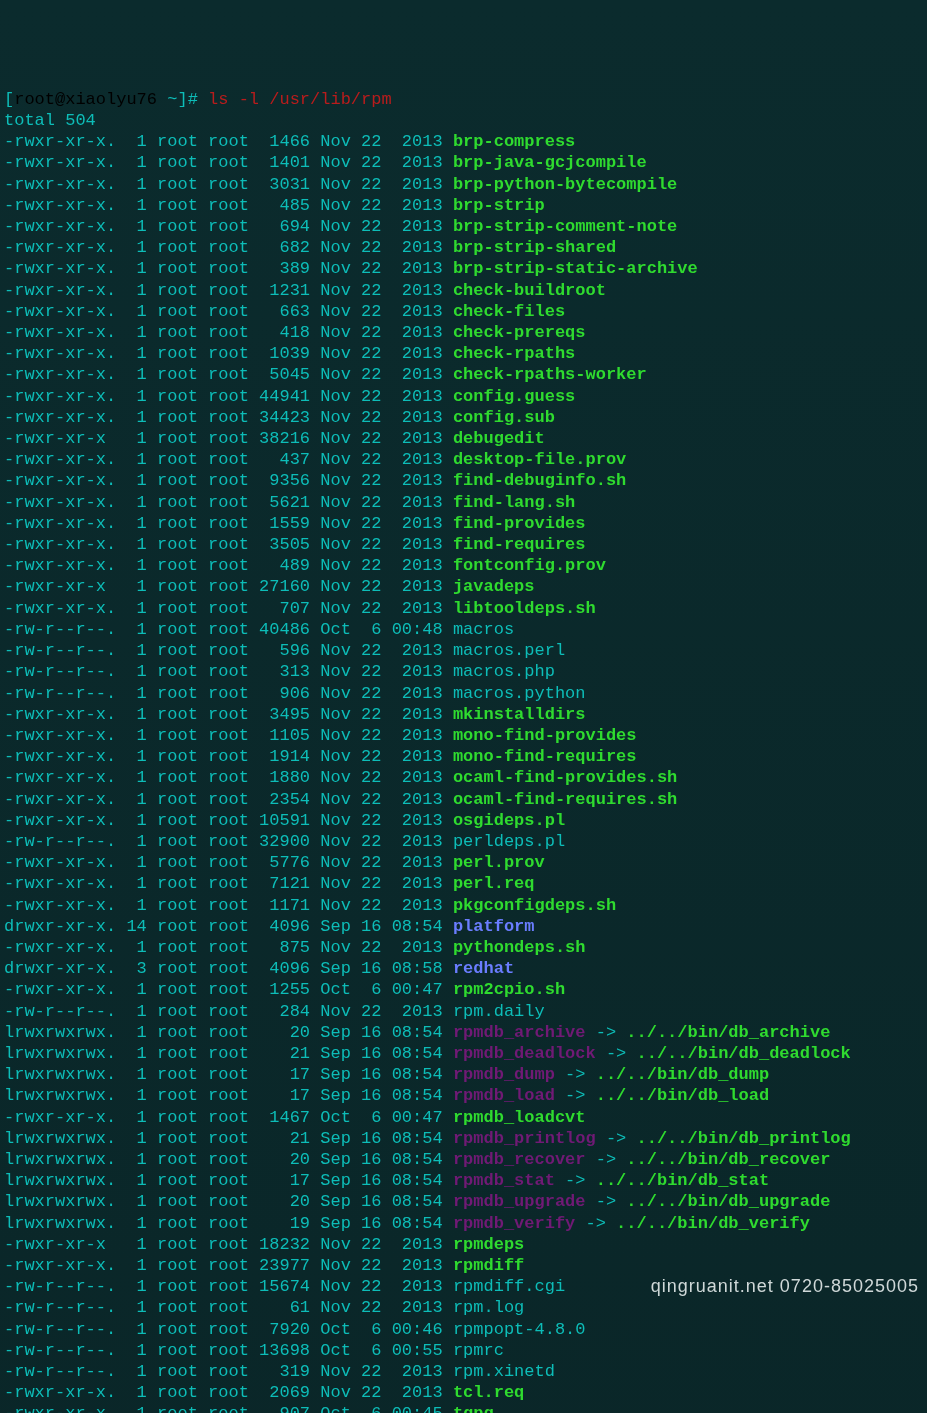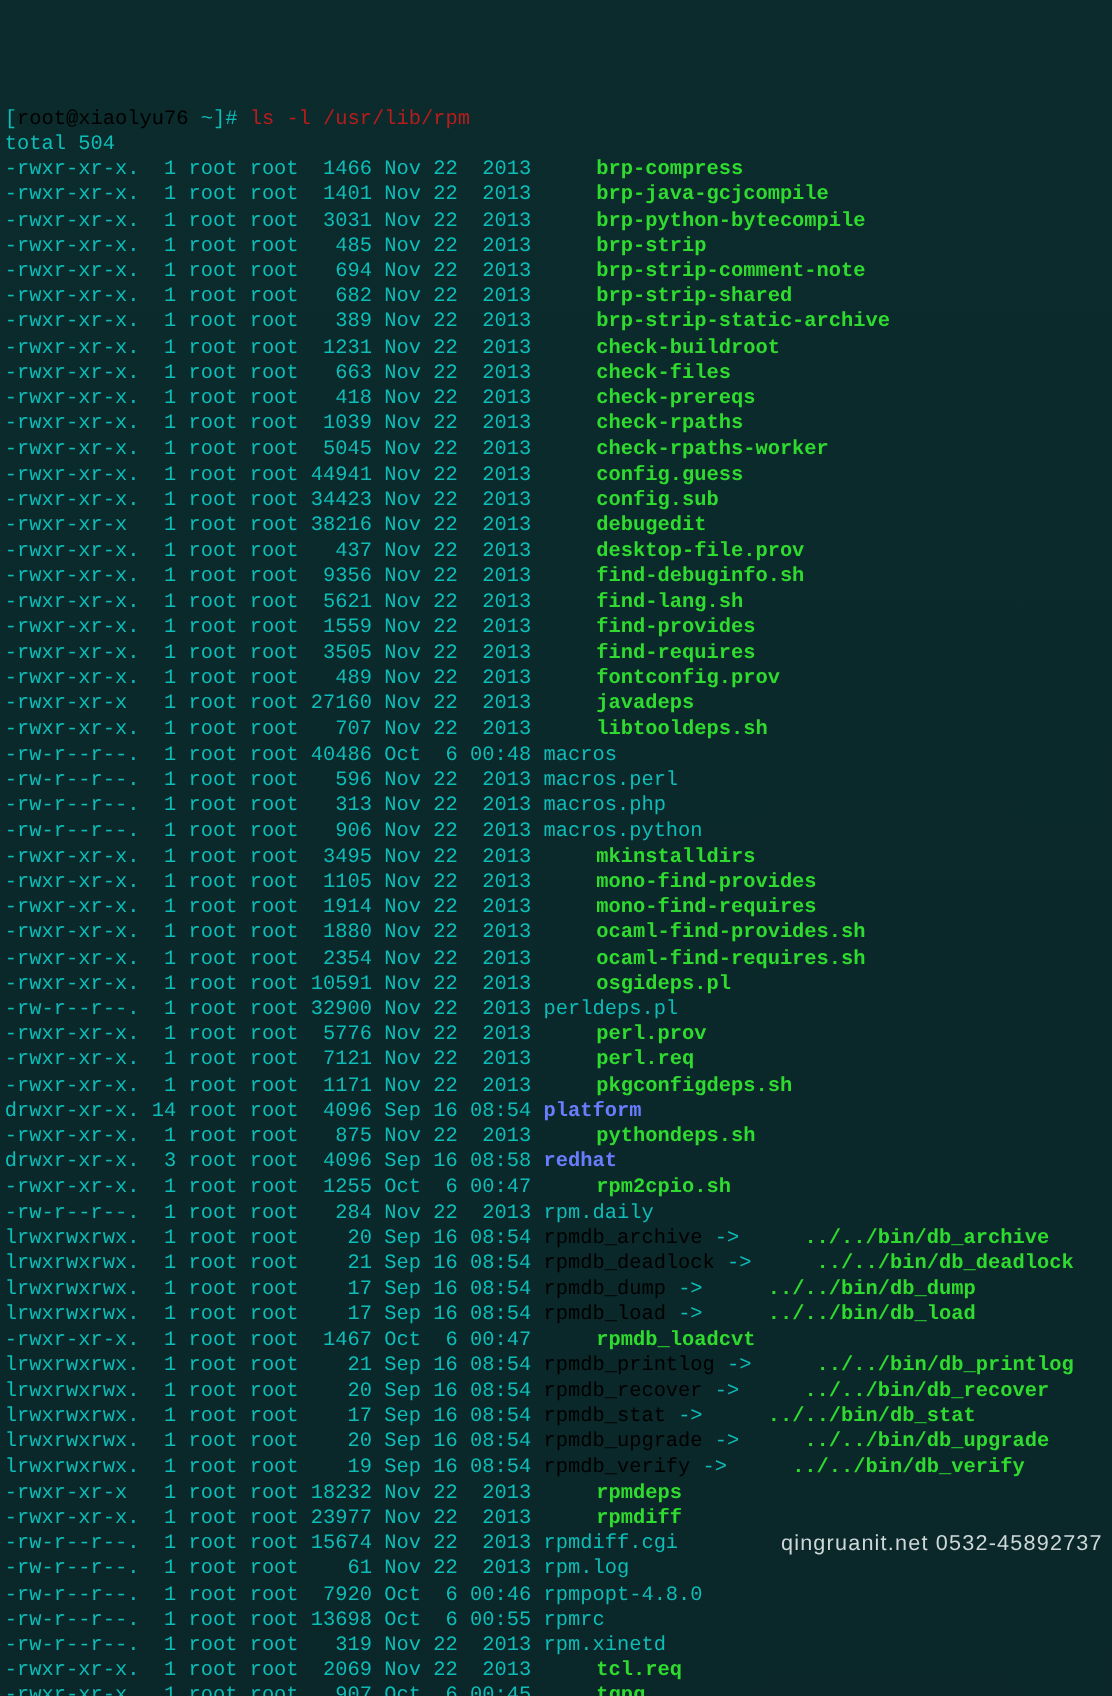--- a/index.html
+++ b/index.html
@@ -16,37 +16,37 @@
       color: #0dbdb8;
       padding: 4px;
       white-space: pre;
       width: 927px;
     }
     .prompt-bracket { color: #0dbdb8; }
     .prompt-user { color: #000000; }
     .prompt-path { color: #0dbdb8; }
     .prompt-cmd { color: #b91c1c; }
     .txt { color: #0dbdb8; }
-    .exec { color: #2fdb2f; font-weight: bold; margin-left: 44px; }
+    .exec { color: #2fdb2f; font-weight: bold; }
     .dir { color: #6a7dff; font-weight: bold; }
-    .link { color: #000000; font-weight: normal; }
+    .link { color: #701a75; font-weight: bold; }
     .arrow { color: #0dbdb8; }
     .line { display: block; }
     .watermark {
       position: absolute;
       right: 8px;
       top: 1276px;
       color: #cfd8d8;
       font-size: 18px;
       font-family: Arial, sans-serif;
       letter-spacing: 1px;
     }
   </style>
 </head>
 <body>
 
 
 
 <div id="terminal"><span class="line"><span class="prompt-bracket">[</span><span class="prompt-user">root@xiaolyu76</span><span class="prompt-bracket"> </span><span class="prompt-path">~</span><span class="prompt-bracket">]# </span><span class="prompt-cmd">ls -l /usr/lib/rpm</span></span><span class="line txt">total 504</span><span class="line"><span class="txt">-rwxr-xr-x.  1 root root  1466 Nov 22  2013 </span><span class="exec">brp-compress</span></span><span class="line"><span class="txt">-rwxr-xr-x.  1 root root  1401 Nov 22  2013 </span><span class="exec">brp-java-gcjcompile</span></span><span class="line"><span class="txt">-rwxr-xr-x.  1 root root  3031 Nov 22  2013 </span><span class="exec">brp-python-bytecompile</span></span><span class="line"><span class="txt">-rwxr-xr-x.  1 root root   485 Nov 22  2013 </span><span class="exec">brp-strip</span></span><span class="line"><span class="txt">-rwxr-xr-x.  1 root root   694 Nov 22  2013 </span><span class="exec">brp-strip-comment-note</span></span><span class="line"><span class="txt">-rwxr-xr-x.  1 root root   682 Nov 22  2013 </span><span class="exec">brp-strip-shared</span></span><span class="line"><span class="txt">-rwxr-xr-x.  1 root root   389 Nov 22  2013 </span><span class="exec">brp-strip-static-archive</span></span><span class="line"><span class="txt">-rwxr-xr-x.  1 root root  1231 Nov 22  2013 </span><span class="exec">check-buildroot</span></span><span class="line"><span class="txt">-rwxr-xr-x.  1 root root   663 Nov 22  2013 </span><span class="exec">check-files</span></span><span class="line"><span class="txt">-rwxr-xr-x.  1 root root   418 Nov 22  2013 </span><span class="exec">check-prereqs</span></span><span class="line"><span class="txt">-rwxr-xr-x.  1 root root  1039 Nov 22  2013 </span><span class="exec">check-rpaths</span></span><span class="line"><span class="txt">-rwxr-xr-x.  1 root root  5045 Nov 22  2013 </span><span class="exec">check-rpaths-worker</span></span><span class="line"><span class="txt">-rwxr-xr-x.  1 root root 44941 Nov 22  2013 </span><span class="exec">config.guess</span></span><span class="line"><span class="txt">-rwxr-xr-x.  1 root root 34423 Nov 22  2013 </span><span class="exec">config.sub</span></span><span class="line"><span class="txt">-rwxr-xr-x   1 root root 38216 Nov 22  2013 </span><span class="exec">debugedit</span></span><span class="line"><span class="txt">-rwxr-xr-x.  1 root root   437 Nov 22  2013 </span><span class="exec">desktop-file.prov</span></span><span class="line"><span class="txt">-rwxr-xr-x.  1 root root  9356 Nov 22  2013 </span><span class="exec">find-debuginfo.sh</span></span><span class="line"><span class="txt">-rwxr-xr-x.  1 root root  5621 Nov 22  2013 </span><span class="exec">find-lang.sh</span></span><span class="line"><span class="txt">-rwxr-xr-x.  1 root root  1559 Nov 22  2013 </span><span class="exec">find-provides</span></span><span class="line"><span class="txt">-rwxr-xr-x.  1 root root  3505 Nov 22  2013 </span><span class="exec">find-requires</span></span><span class="line"><span class="txt">-rwxr-xr-x.  1 root root   489 Nov 22  2013 </span><span class="exec">fontconfig.prov</span></span><span class="line"><span class="txt">-rwxr-xr-x   1 root root 27160 Nov 22  2013 </span><span class="exec">javadeps</span></span><span class="line"><span class="txt">-rwxr-xr-x.  1 root root   707 Nov 22  2013 </span><span class="exec">libtooldeps.sh</span></span><span class="line"><span class="txt">-rw-r--r--.  1 root root 40486 Oct  6 00:48 </span><span class="txt">macros</span></span><span class="line"><span class="txt">-rw-r--r--.  1 root root   596 Nov 22  2013 </span><span class="txt">macros.perl</span></span><span class="line"><span class="txt">-rw-r--r--.  1 root root   313 Nov 22  2013 </span><span class="txt">macros.php</span></span><span class="line"><span class="txt">-rw-r--r--.  1 root root   906 Nov 22  2013 </span><span class="txt">macros.python</span></span><span class="line"><span class="txt">-rwxr-xr-x.  1 root root  3495 Nov 22  2013 </span><span class="exec">mkinstalldirs</span></span><span class="line"><span class="txt">-rwxr-xr-x.  1 root root  1105 Nov 22  2013 </span><span class="exec">mono-find-provides</span></span><span class="line"><span class="txt">-rwxr-xr-x.  1 root root  1914 Nov 22  2013 </span><span class="exec">mono-find-requires</span></span><span class="line"><span class="txt">-rwxr-xr-x.  1 root root  1880 Nov 22  2013 </span><span class="exec">ocaml-find-provides.sh</span></span><span class="line"><span class="txt">-rwxr-xr-x.  1 root root  2354 Nov 22  2013 </span><span class="exec">ocaml-find-requires.sh</span></span><span class="line"><span class="txt">-rwxr-xr-x.  1 root root 10591 Nov 22  2013 </span><span class="exec">osgideps.pl</span></span><span class="line"><span class="txt">-rw-r--r--.  1 root root 32900 Nov 22  2013 </span><span class="txt">perldeps.pl</span></span><span class="line"><span class="txt">-rwxr-xr-x.  1 root root  5776 Nov 22  2013 </span><span class="exec">perl.prov</span></span><span class="line"><span class="txt">-rwxr-xr-x.  1 root root  7121 Nov 22  2013 </span><span class="exec">perl.req</span></span><span class="line"><span class="txt">-rwxr-xr-x.  1 root root  1171 Nov 22  2013 </span><span class="exec">pkgconfigdeps.sh</span></span><span class="line"><span class="txt">drwxr-xr-x. 14 root root  4096 Sep 16 08:54 </span><span class="dir">platform</span></span><span class="line"><span class="txt">-rwxr-xr-x.  1 root root   875 Nov 22  2013 </span><span class="exec">pythondeps.sh</span></span><span class="line"><span class="txt">drwxr-xr-x.  3 root root  4096 Sep 16 08:58 </span><span class="dir">redhat</span></span><span class="line"><span class="txt">-rwxr-xr-x.  1 root root  1255 Oct  6 00:47 </span><span class="exec">rpm2cpio.sh</span></span><span class="line"><span class="txt">-rw-r--r--.  1 root root   284 Nov 22  2013 </span><span class="txt">rpm.daily</span></span><span class="line"><span class="txt">lrwxrwxrwx.  1 root root    20 Sep 16 08:54 </span><span class="link">rpmdb_archive</span><span class="arrow"> -&gt; </span><span class="exec">../../bin/db_archive</span></span><span class="line"><span class="txt">lrwxrwxrwx.  1 root root    21 Sep 16 08:54 </span><span class="link">rpmdb_deadlock</span><span class="arrow"> -&gt; </span><span class="exec">../../bin/db_deadlock</span></span><span class="line"><span class="txt">lrwxrwxrwx.  1 root root    17 Sep 16 08:54 </span><span class="link">rpmdb_dump</span><span class="arrow"> -&gt; </span><span class="exec">../../bin/db_dump</span></span><span class="line"><span class="txt">lrwxrwxrwx.  1 root root    17 Sep 16 08:54 </span><span class="link">rpmdb_load</span><span class="arrow"> -&gt; </span><span class="exec">../../bin/db_load</span></span><span class="line"><span class="txt">-rwxr-xr-x.  1 root root  1467 Oct  6 00:47 </span><span class="exec">rpmdb_loadcvt</span></span><span class="line"><span class="txt">lrwxrwxrwx.  1 root root    21 Sep 16 08:54 </span><span class="link">rpmdb_printlog</span><span class="arrow"> -&gt; </span><span class="exec">../../bin/db_printlog</span></span><span class="line"><span class="txt">lrwxrwxrwx.  1 root root    20 Sep 16 08:54 </span><span class="link">rpmdb_recover</span><span class="arrow"> -&gt; </span><span class="exec">../../bin/db_recover</span></span><span class="line"><span class="txt">lrwxrwxrwx.  1 root root    17 Sep 16 08:54 </span><span class="link">rpmdb_stat</span><span class="arrow"> -&gt; </span><span class="exec">../../bin/db_stat</span></span><span class="line"><span class="txt">lrwxrwxrwx.  1 root root    20 Sep 16 08:54 </span><span class="link">rpmdb_upgrade</span><span class="arrow"> -&gt; </span><span class="exec">../../bin/db_upgrade</span></span><span class="line"><span class="txt">lrwxrwxrwx.  1 root root    19 Sep 16 08:54 </span><span class="link">rpmdb_verify</span><span class="arrow"> -&gt; </span><span class="exec">../../bin/db_verify</span></span><span class="line"><span class="txt">-rwxr-xr-x   1 root root 18232 Nov 22  2013 </span><span class="exec">rpmdeps</span></span><span class="line"><span class="txt">-rwxr-xr-x.  1 root root 23977 Nov 22  2013 </span><span class="exec">rpmdiff</span></span><span class="line"><span class="txt">-rw-r--r--.  1 root root 15674 Nov 22  2013 </span><span class="txt">rpmdiff.cgi</span></span><span class="line"><span class="txt">-rw-r--r--.  1 root root    61 Nov 22  2013 </span><span class="txt">rpm.log</span></span><span class="line"><span class="txt">-rw-r--r--.  1 root root  7920 Oct  6 00:46 </span><span class="txt">rpmpopt-4.8.0</span></span><span class="line"><span class="txt">-rw-r--r--.  1 root root 13698 Oct  6 00:55 </span><span class="txt">rpmrc</span></span><span class="line"><span class="txt">-rw-r--r--.  1 root root   319 Nov 22  2013 </span><span class="txt">rpm.xinetd</span></span><span class="line"><span class="txt">-rwxr-xr-x.  1 root root  2069 Nov 22  2013 </span><span class="exec">tcl.req</span></span><span class="line"><span class="txt">-rwxr-xr-x.  1 root root   907 Oct  6 00:45 </span><span class="exec">tgpg</span></span></div>
-<div class="watermark">qingruanit.net 0532-45892737</div>
+<div class="watermark">qingruanit.net 0720-85025005</div>
 
 
 
 
 </body></html>

